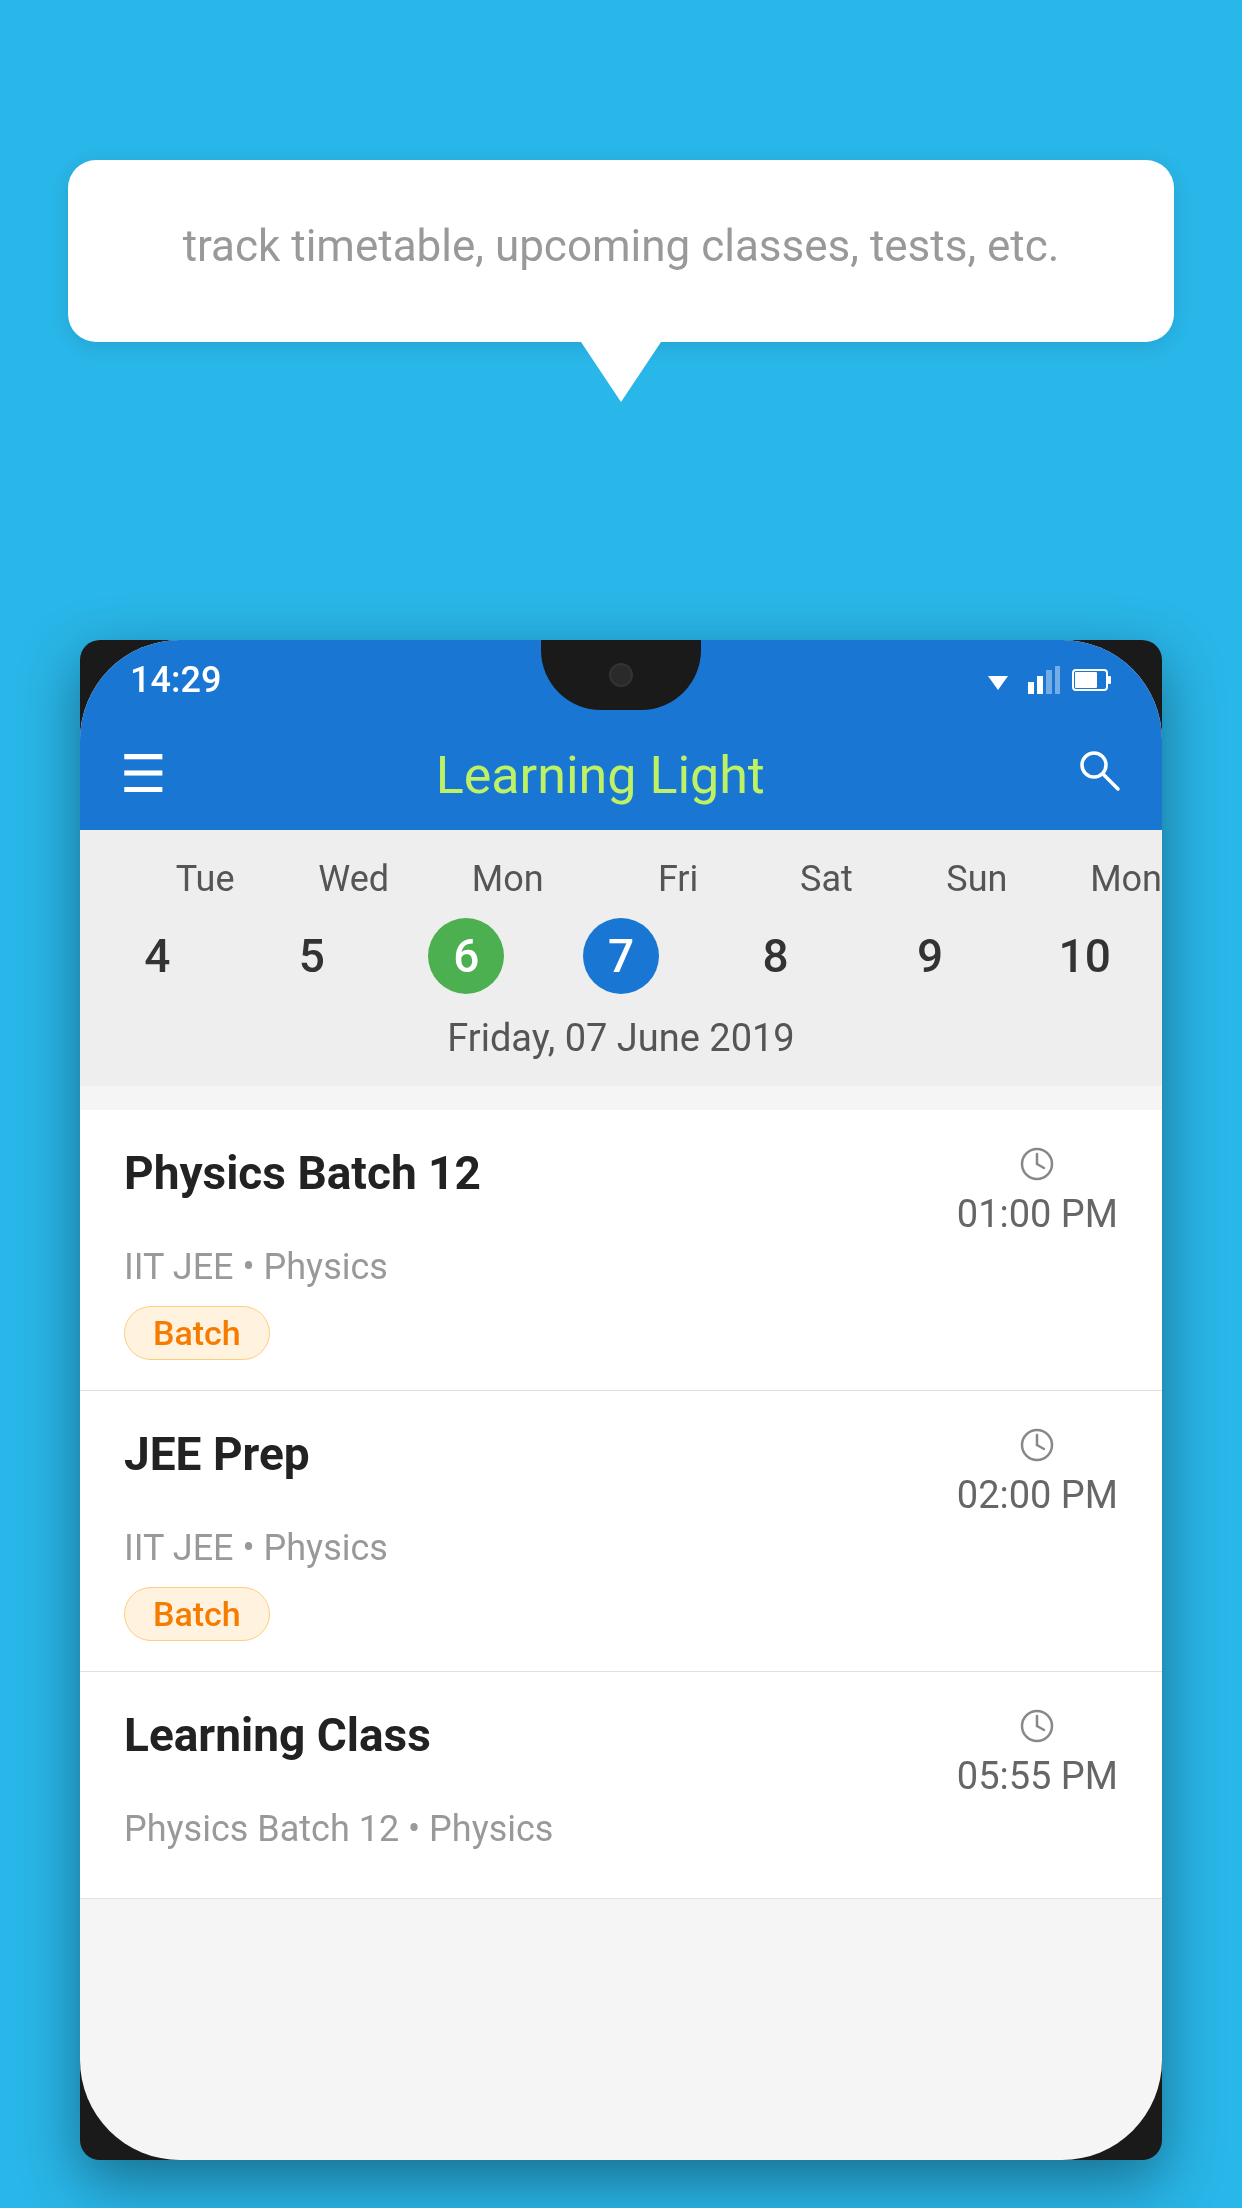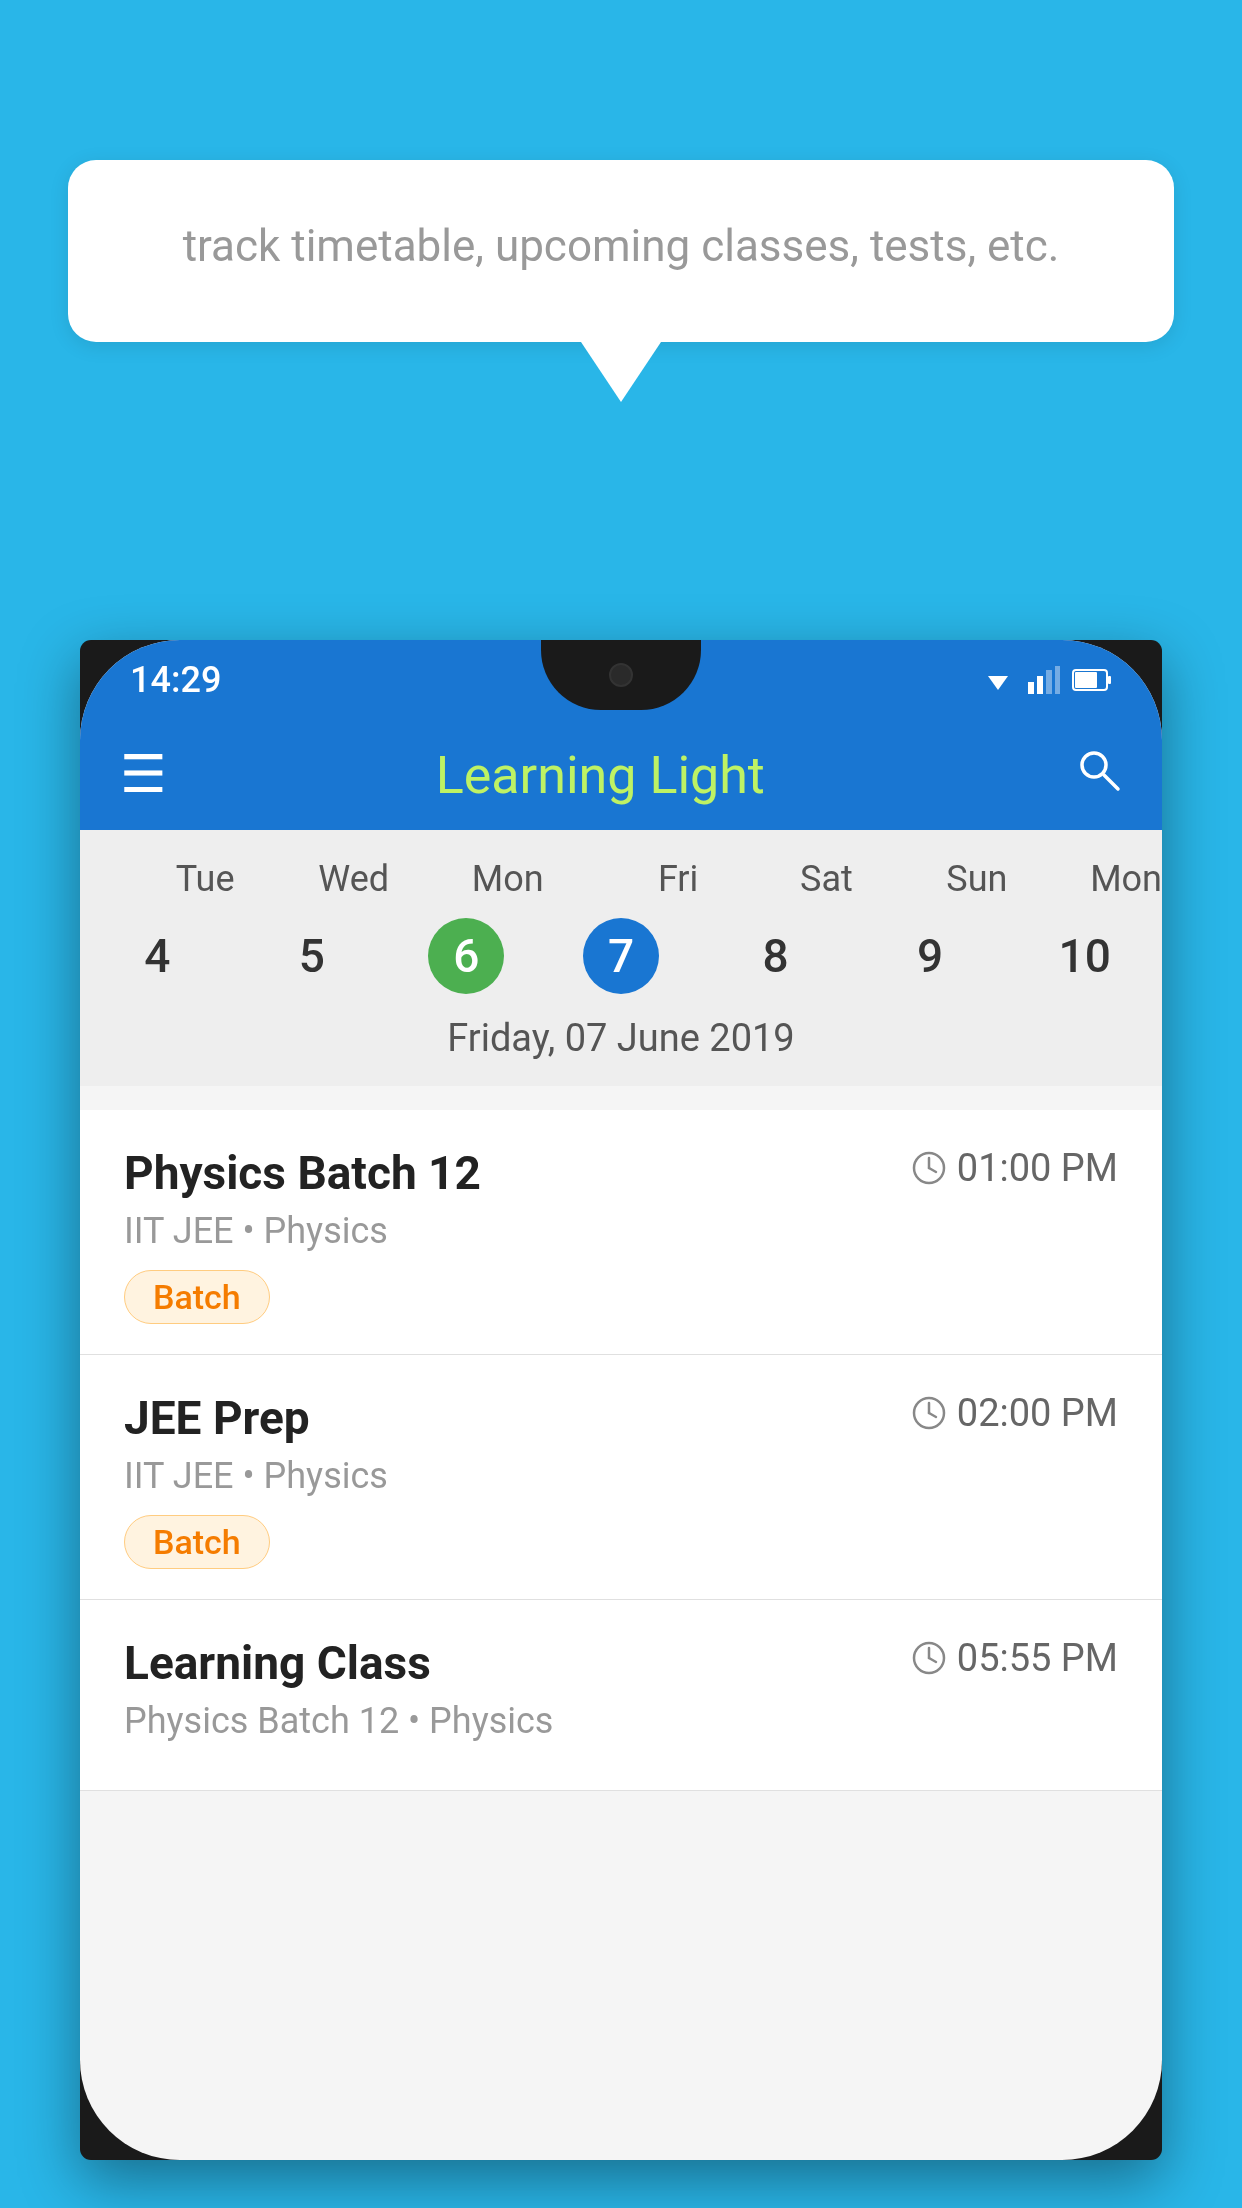--- a/index.html
+++ b/index.html
@@ -56,21 +56,21 @@
     }
 
     
     .phone-mockup {
       position: absolute;
       top: 640px;
       left: 80px;
       right: 80px;
       height: 1520px;
       background: #1a1a1a;
-      border-radius: 11px;
+      border-radius: 20px;
       padding: 0;
       box-shadow: 0 20px 60px rgba(0,0,0,0.4);
       overflow: hidden;
     }
 
     
     .phone-screen {
       position: absolute;
       top: 0;
       left: 0;
@@ -248,20 +248,21 @@
       font-weight: 700;
       color: #222;
     }
 
     .schedule-item-time {
       display: flex;
       align-items: center;
       gap: 10px;
       color: #666;
       font-size: 38px;
+      flex-direction: column;
     }
 
     .schedule-item-subtitle {
       color: #999;
       font-size: 36px;
       margin-bottom: 18px;
     }
 
     .batch-badge {
       display: inline-block;

